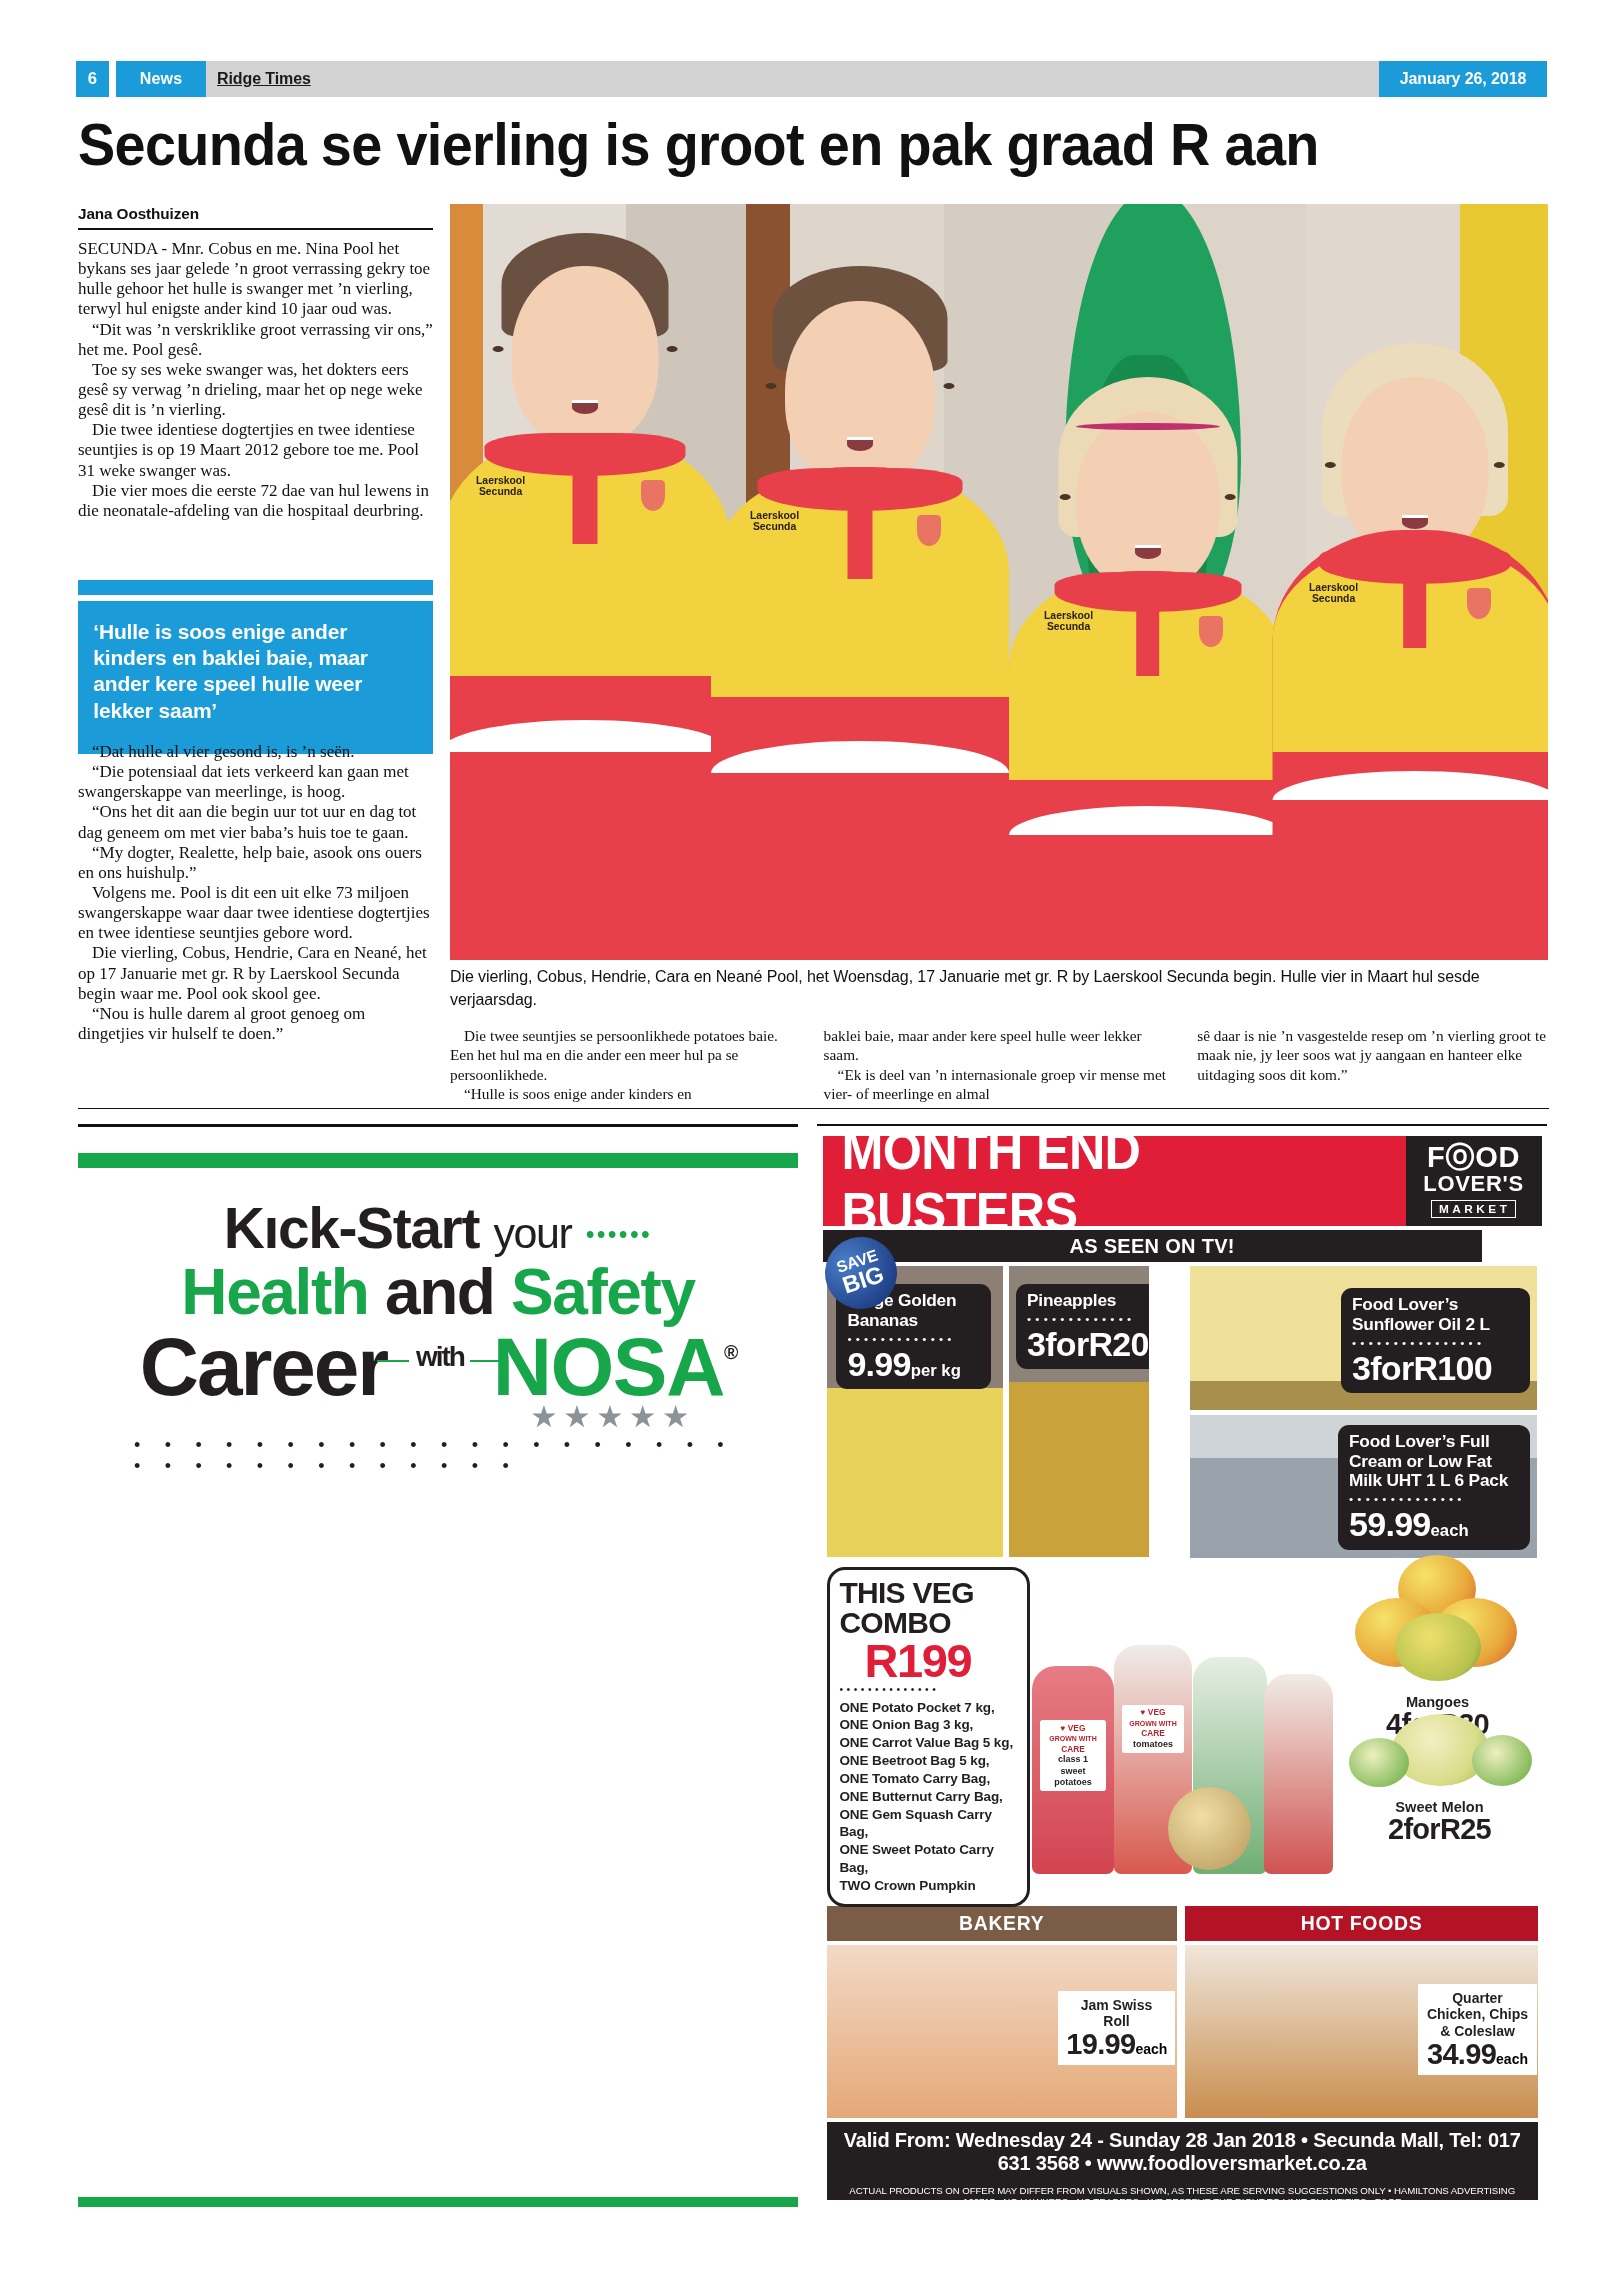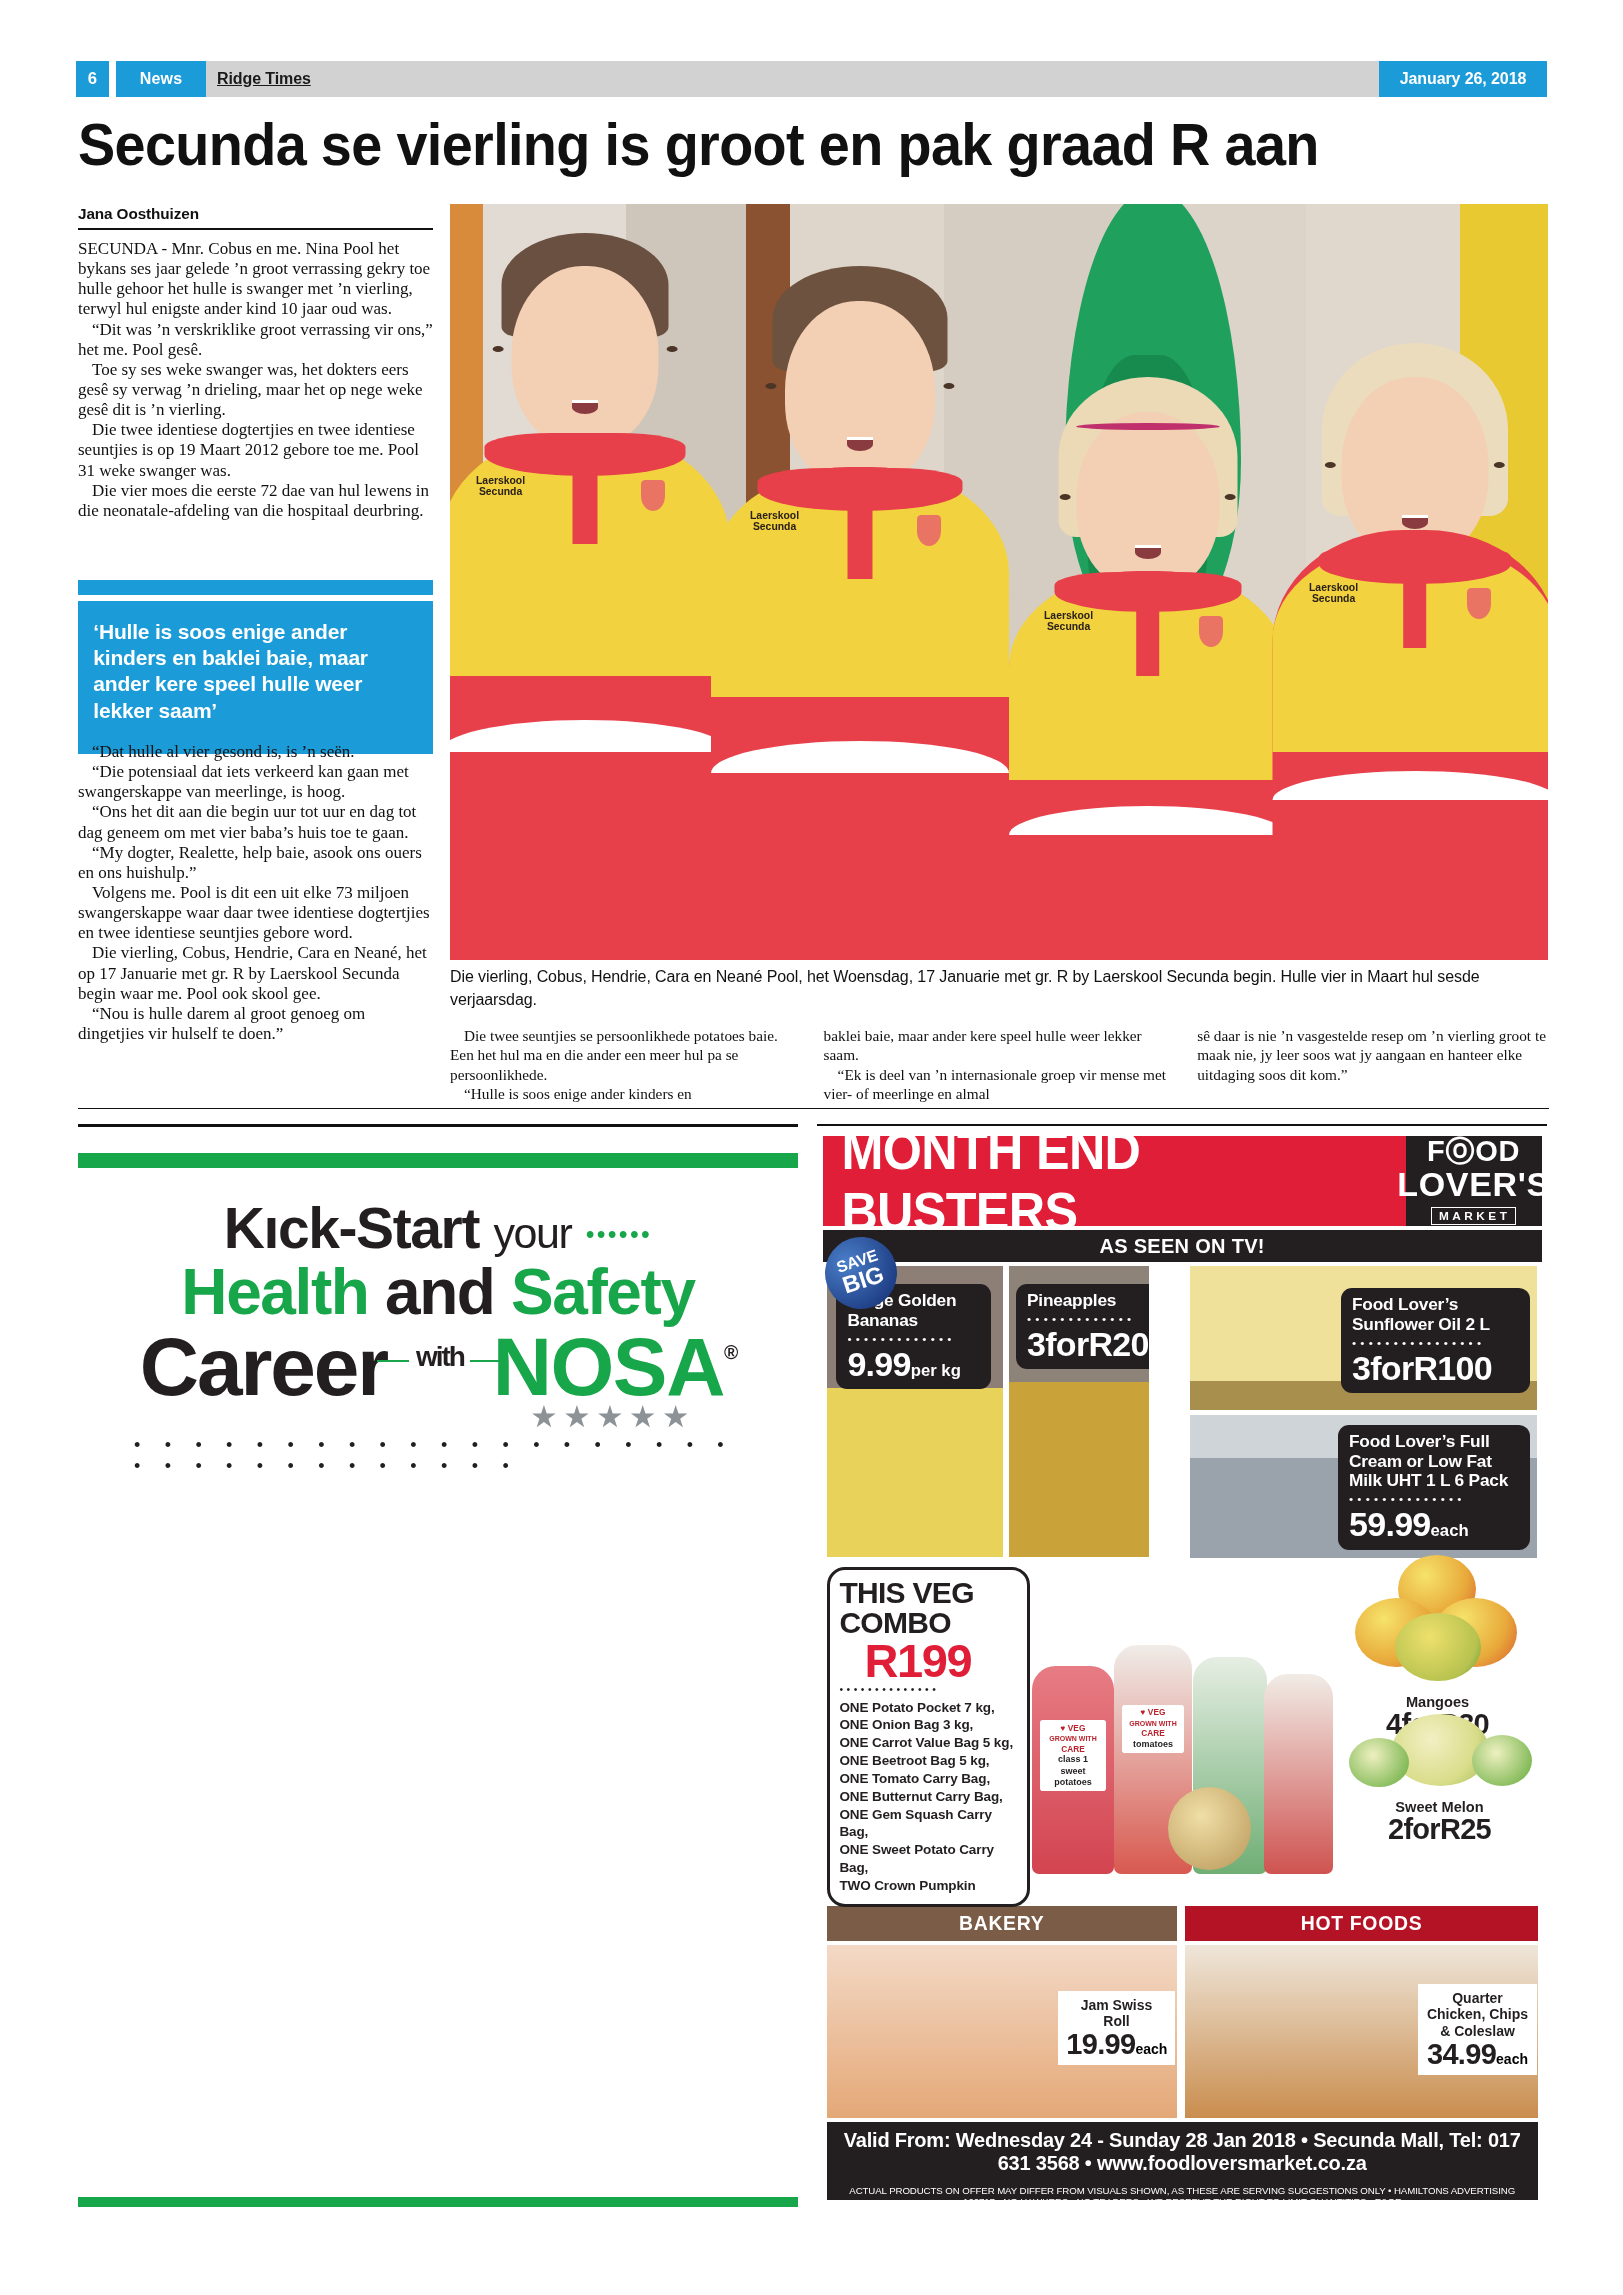--- a/index.html
+++ b/index.html
@@ -111,23 +111,23 @@
   .stars { position:absolute; right:103px; top:275px; font-size:30.5px; color:#8c9296; letter-spacing:5.6px; }
   .dotrow { position:absolute; left:56px; top:311px; width:611px; color:#231f20; font-size:18px; letter-spacing:9.7px; }
 
   
   .flm { position:absolute; left:817px; top:1124px; width:730px; height:1083px; background:#fff; border-top:2.8px solid #111; }
   .flm-band { position:absolute; left:5.6px; top:9.7px; width:719px; height:90px; display:flex; }
   .flm-red { flex:1; background:#e01e37; display:flex; align-items:center; }
   .flm-red span { color:#fff; font-family:"Liberation Sans Narrow","Liberation Sans", sans-serif; font-weight:bold; font-size:53px; letter-spacing:-0.7px; padding-left:19.4px; transform:scaleX(.95); transform-origin:left; }
   .flm-logo { width:136px; background:#231f20; color:#fff; display:flex; flex-direction:column; align-items:center; justify-content:center; padding:4.2px 0; }
   .flm-logo .l1 { font-family:"Liberation Sans Narrow","Liberation Sans", sans-serif; font-weight:bold; font-size:29px; letter-spacing:0.7px; line-height:1; }
-  .flm-logo .l2 { font-family:"Liberation Sans Narrow","Liberation Sans", sans-serif; font-weight:bold; font-size:34px; letter-spacing:0.7px; line-height:1.1; }
+  .flm-logo .l2 { font-family:"Liberation Sans Narrow","Liberation Sans", sans-serif; font-weight:bold; font-size:22px; letter-spacing:0.7px; line-height:1.1; }
   .flm-logo .l3 { border:1.4px solid #fff; font-size:11.8px; font-weight:bold; letter-spacing:3.5px; padding:1.4px 4.9px 0.7px 7px; margin-top:3.5px; }
-  .flm-tv { position:absolute; left:5.6px; top:104px; width:719px; height:32px; background:#231f20; color:#fff; display:flex; align-items:center; justify-content:center; font-family:"Liberation Sans Narrow","Liberation Sans", sans-serif; font-weight:bold; font-size:20px; letter-spacing:0.3px; }
+  .flm-tv { position:absolute; left:5.6px; top:104px; width:659px; height:32px; background:#231f20; color:#fff; display:flex; align-items:center; justify-content:center; font-family:"Liberation Sans Narrow","Liberation Sans", sans-serif; font-weight:bold; font-size:20px; letter-spacing:0.3px; }
   .savebig { position:absolute; left:8.3px; top:111px; width:72px; height:72px; border-radius:50%; background:radial-gradient(circle at 35% 30%, #4a7fc9, #1f3f86 75%); color:#fff; display:flex; flex-direction:column; align-items:center; justify-content:center; transform:rotate(-18deg); z-index:6; font-family:"Liberation Sans Narrow","Liberation Sans", sans-serif; font-weight:bold; }
   .savebig .s1 { font-size:16px; line-height:1; } .savebig .s2 { font-size:23.6px; line-height:1; }
 
   .tile { position:absolute; overflow:hidden; }
   .tag { position:absolute; background:#231f20; color:#fff; border-radius:11px; padding:7px 11px 8.3px 11px; font-family:"Liberation Sans Narrow","Liberation Sans", sans-serif; }
   .tag .t-name { font-weight:bold; font-size:17.3px; letter-spacing:-0.2px; line-height:1.15; }
   .tag .t-dots { font-size:11.8px; letter-spacing:4.2px; line-height:1; margin:2.8px 0 1.4px; }
   .tag .t-price { font-weight:bold; font-size:34px; letter-spacing:-0.7px; line-height:1; }
   .tag .t-unit { font-size:16.7px; font-weight:bold; }
 

